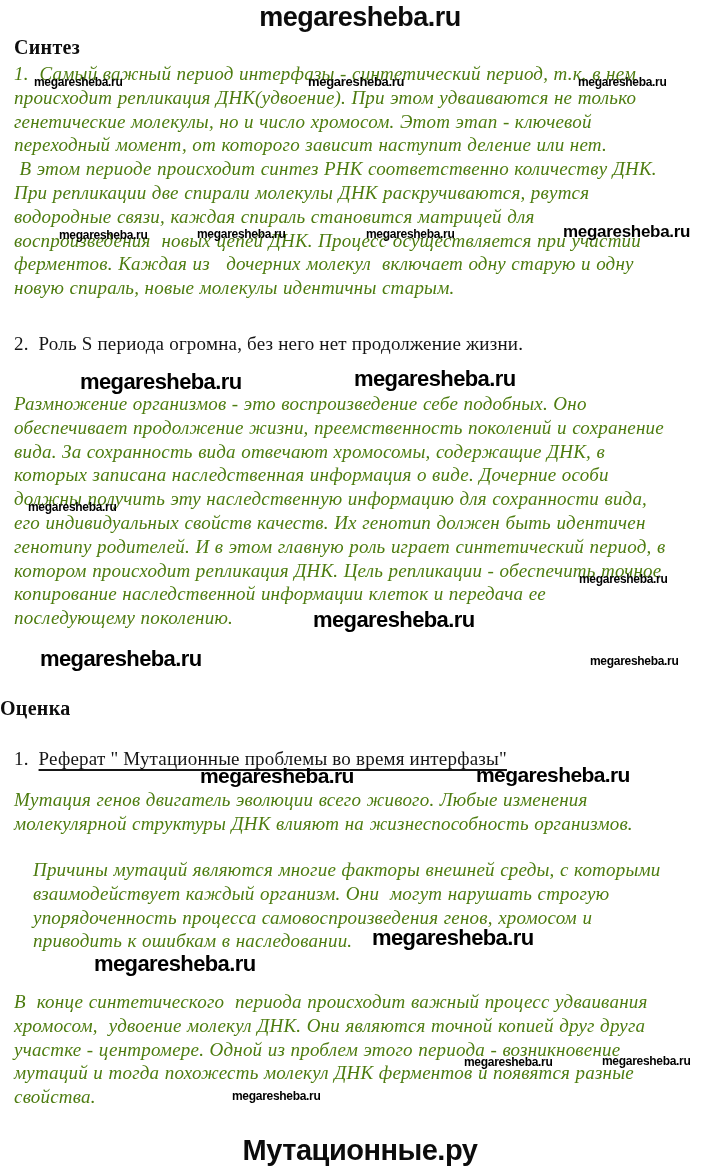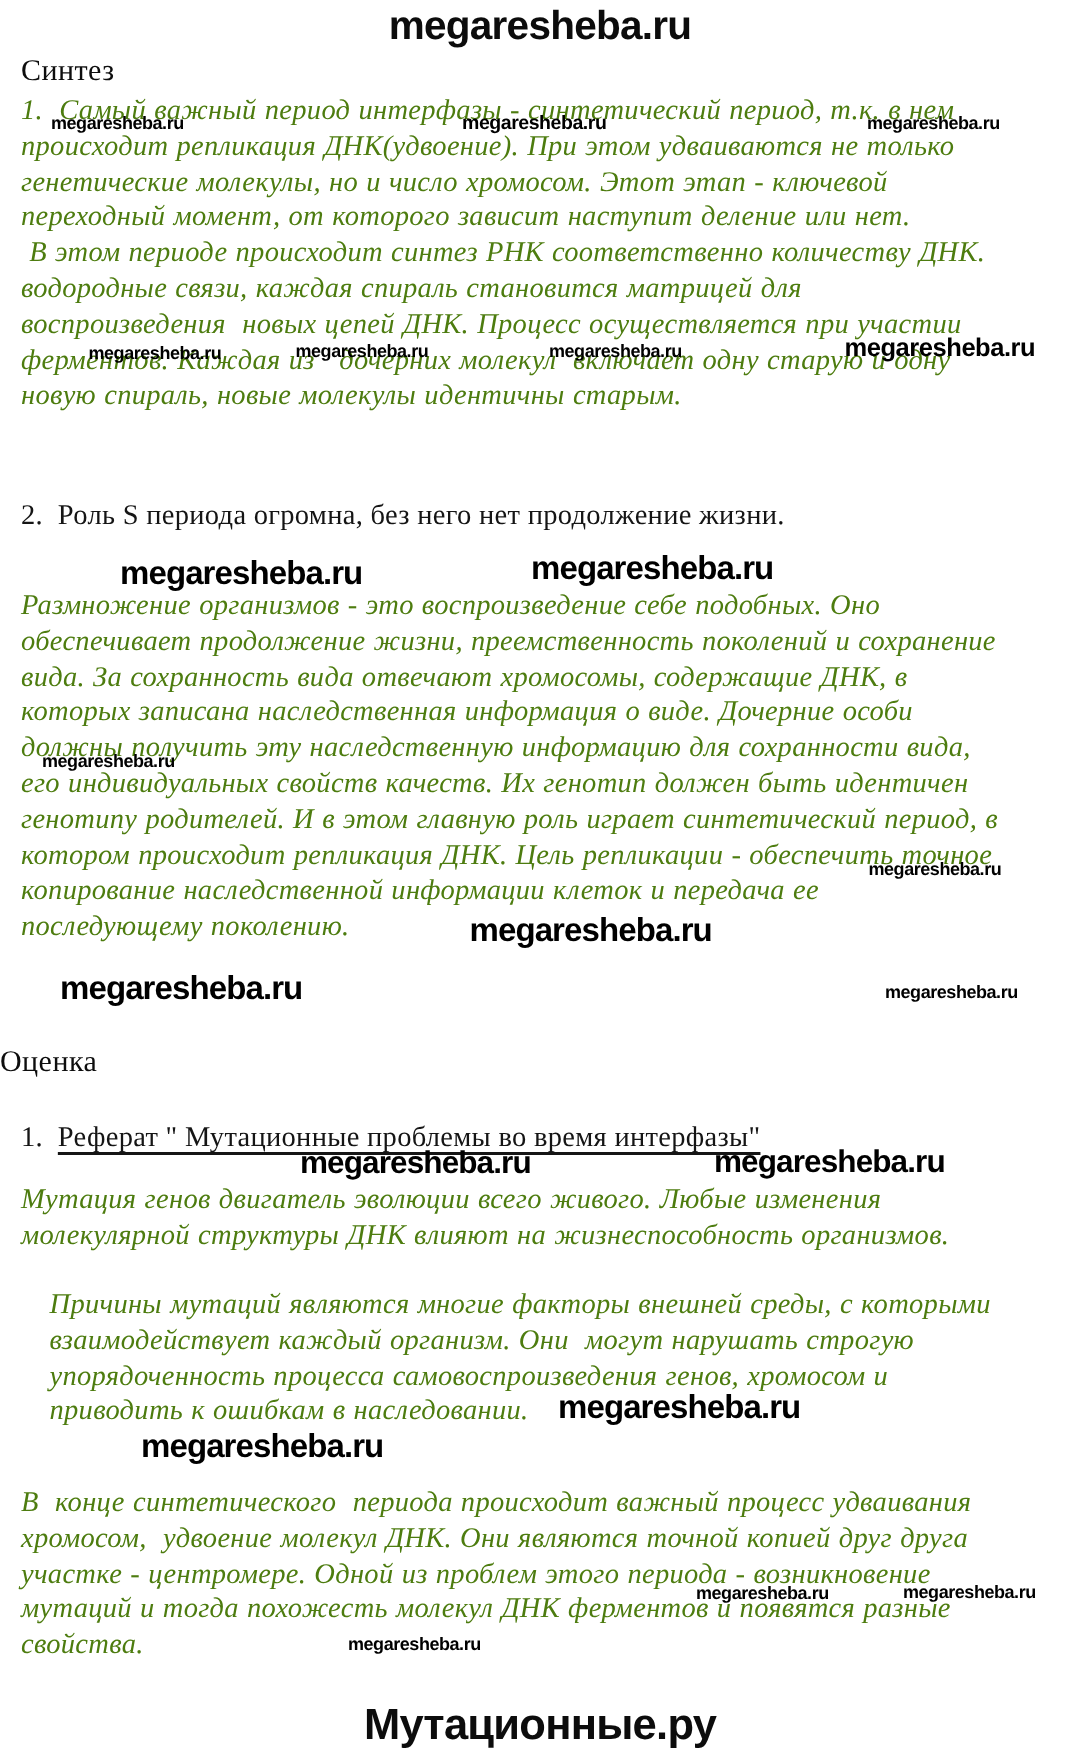--- a/index.html
+++ b/index.html
@@ -14,21 +14,21 @@
     left:0;right:0;top:2px;text-align:center;
     font-family:"Liberation Sans", sans-serif;font-weight:700;font-size:27px;
     color:#0c0c0c;letter-spacing:-0.5px;
   }
   .brand-bottom{
     left:0;right:0;top:1134px;text-align:center;
     font-family:"Liberation Sans", sans-serif;font-weight:700;font-size:29px;
     color:#0c0c0c;letter-spacing:-0.5px;
   }
   .h-serif{
-    font-weight:400;font-size:20px;color:#0d0d0d;letter-spacing:0.3px;
+    font-weight:700;font-size:20px;color:#0d0d0d;letter-spacing:0.3px;
   }
   
   .para{left:14px;width:700px;}
   .ln{
     font-size:19px;line-height:23.8px;white-space:pre-wrap;
     letter-spacing:0.2px;word-spacing:0.5px;color:#4d7c0f;font-style:italic;
   }
   .numline{font-size:19px;line-height:23.8px;white-space:pre-wrap;letter-spacing:0.2px;}
   .u-title{
     text-decoration:underline;text-underline-offset:4px;
@@ -50,20 +50,21 @@
 <div class="abs brand-top">megaresheba.ru</div>
 
 <div class="abs h-serif" style="left:14px;top:36px;">Синтез</div>
 
 <div class="abs para" style="top:62px;">
   <div class="ln">1.  Самый важный период интерфазы - синтетический период, т.к. в нем</div>
   <div class="ln">происходит репликация ДНК(удвоение). При этом удваиваются не только</div>
   <div class="ln">генетические молекулы, но и число хромосом. Этот этап - ключевой</div>
   <div class="ln">переходный момент, от которого зависит наступит деление или нет.</div>
   <div class="ln"> В этом периоде происходит синтез РНК соответственно количеству ДНК.</div>
+  <div class="ln">При репликации две спирали молекулы ДНК раскручиваются, рвутся</div>
   <div class="ln">водородные связи, каждая спираль становится матрицей для</div>
   <div class="ln">воспроизведения  новых цепей ДНК. Процесс осуществляется при участии</div>
   <div class="ln">ферментов. Каждая из   дочерних молекул  включает одну старую и одну</div>
   <div class="ln">новую спираль, новые молекулы идентичны старым.</div>
 </div>
 
 <div class="abs para" style="top:332px;">
   <div class="numline">2.  Роль S периода огромна, без него нет продолжение жизни.</div>
 </div>
 

